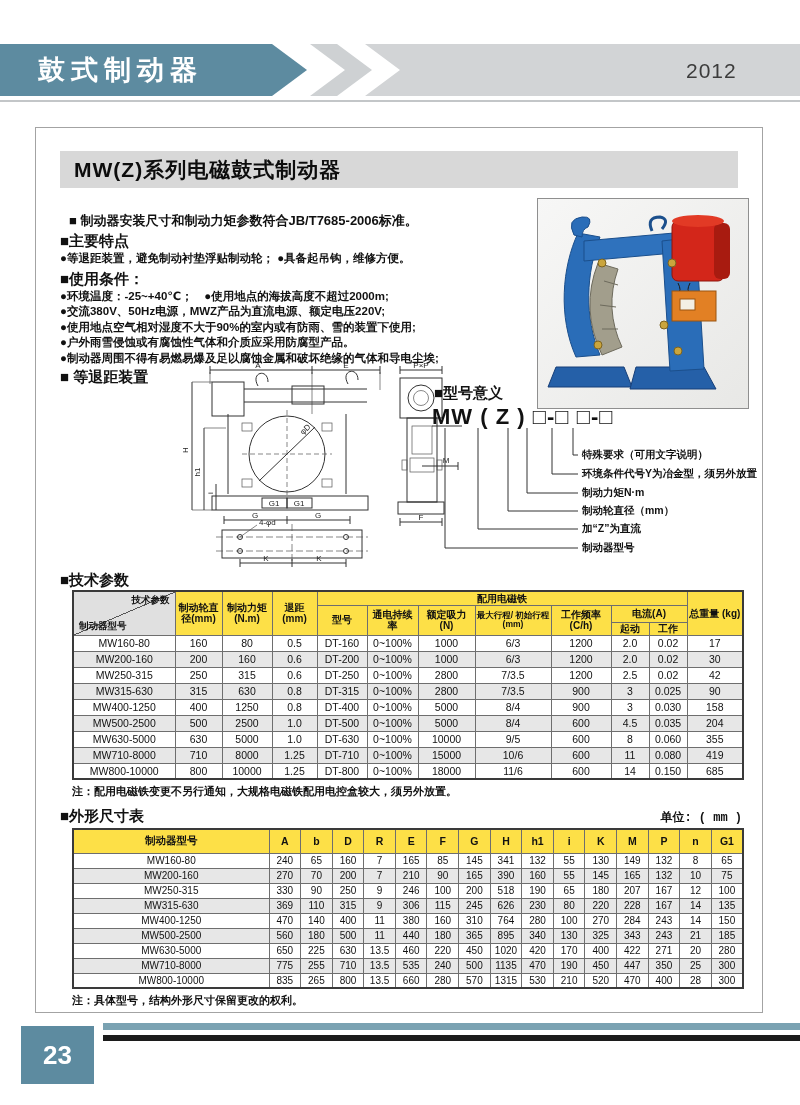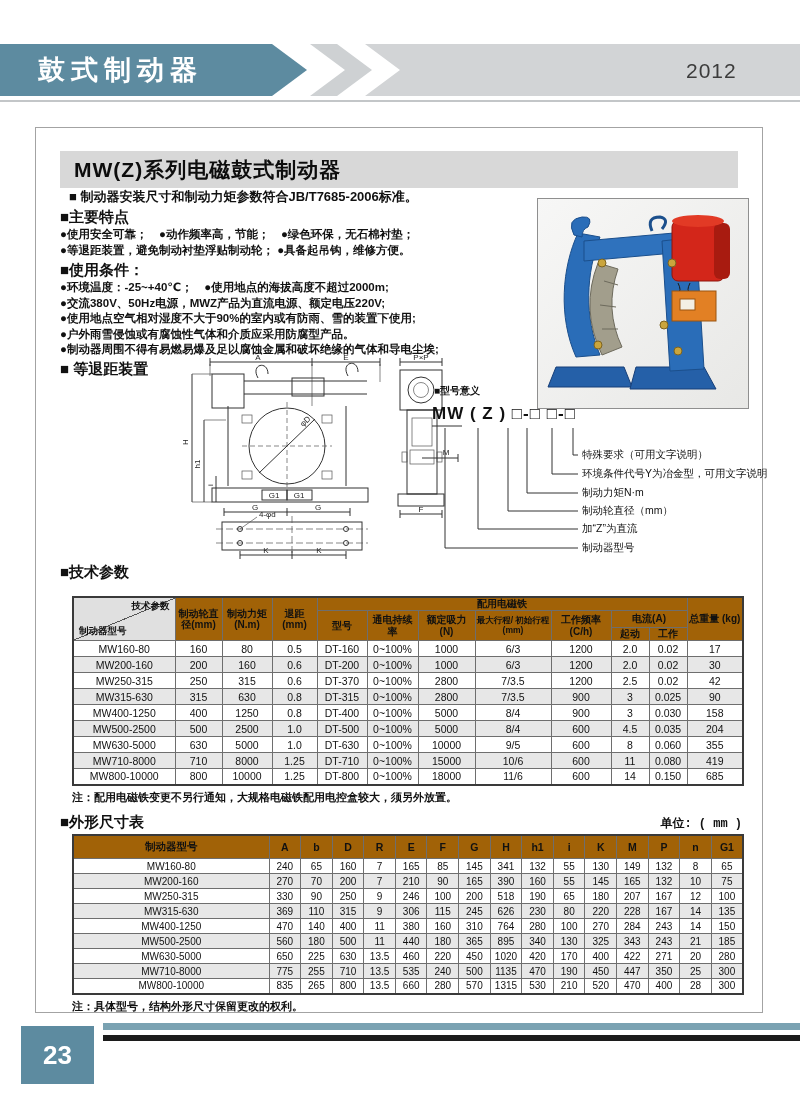--- a/index.html
+++ b/index.html
@@ -25,53 +25,53 @@
   
   .content-box {
     position:absolute; top:127px; left:35px; width:728px; height:886px;
     border:1px solid #a3a3a3; background:#fff;
   }
   .title-band {
     margin:23px 24px 0 24px; height:37px; background:var(--band-gray);
     font-size:21px; font-weight:700; line-height:37px; padding-left:14px; color:#0d0d0d;
     letter-spacing:1px;
   }
-  .standard-line { margin:0 0 0 33px; font-size:13px; font-weight:700; line-height:17px; }
+  .standard-line { margin:24px 0 0 33px; font-size:13px; font-weight:700; line-height:17px; }
   .sec-heading   { margin:2px 0 0 24px; font-size:15px; font-weight:700; line-height:20px; }
   .bullet-line   { margin:0 0 0 24px; font-size:11.5px; font-weight:700; line-height:15.5px; white-space:nowrap; }
 
   
   .product-photo {
     position:absolute; left:501px; top:70px; width:212px; height:211px;
     border:1px solid #8f8f8f; background:linear-gradient(135deg,#f7f7f6,#e8e8e6);
     padding:6px;
   }
 
   
   .drawing-section { position:relative; height:200px; margin-top:2px; }
   .drawing-heading { position:absolute; left:24px; top:0; font-size:15px; font-weight:700; }
   .outline-svg { position:absolute; left:126px; top:-6px; }
   .outline-svg text { font-size:8px; fill:#222; font-family:"Liberation Sans",sans-serif; }
   .outline-svg .ln { stroke:#333; stroke-width:1; fill:none; }
   .outline-svg .thin { stroke:#555; stroke-width:0.7; fill:none; }
 
   
   .model-block { position:absolute; left:394px; top:256px; width:334px; height:186px; }
-  .model-heading { position:absolute; left:4px; top:0; font-size:10px; font-weight:700; }
-  .model-code { position:absolute; left:2px; top:20px; font-size:17px; font-weight:700; letter-spacing:1px; }
-  .model-label { position:absolute; left:152px; font-size:10.5px; font-weight:400; white-space:nowrap; }
+  .model-heading { position:absolute; left:4px; top:0; font-size:15px; font-weight:700; }
+  .model-code { position:absolute; left:2px; top:20px; font-size:22px; font-weight:700; letter-spacing:1px; }
+  .model-label { position:absolute; left:152px; font-size:10.5px; font-weight:700; white-space:nowrap; }
   .model-connectors { position:absolute; left:0; top:0; }
   .model-connectors polyline, .model-connectors line { stroke:#333; stroke-width:1; fill:none; }
 
   
   table { border-collapse:collapse; table-layout:fixed; margin-left:36px; background:#fff; }
   th,td { border:1px solid #6e6e6e; text-align:center; padding:0 1px; overflow:hidden; }
-  thead th { background:#a16207; font-weight:700; }
+  thead th { background:#fde047; font-weight:700; }
   tr.alt td { background:#e7e7e7; }
-  .tech { width:672px; border:2px solid #3a3a3a;margin-top:14px; }
+  .tech { width:672px; border:2px solid #3a3a3a; }
   .tech thead th { font-size:10px; line-height:1.12; }
   .tech thead .r1 th { height:14px; }
   .tech thead .r2 th { height:17px; }
   .tech thead .r3 th { height:13px;text-align:center; }
   .tech thead th.small { font-size:8.5px; line-height:1.1; }
   .tech tbody td { height:16px; font-size:10.5px; }
   th.diag {
     position:relative;
     background:#e0e0e0 linear-gradient(to bottom right,transparent 49.4%,#555 49.4%,#555 50.6%,transparent 50.6%);
   }
@@ -106,21 +106,20 @@
   <div class="year-label">2012</div>
   <div class="header-underline"></div>
 </div>
 
 <div class="content-box">
 
   <div class="title-band">MW(Z)系列电磁鼓式制动器</div>
   <div class="standard-line">■ 制动器安装尺寸和制动力矩参数符合JB/T7685-2006标准。</div>
 
   <div class="sec-heading">■主要特点</div>
-  <div class="bullet-line">●使用安全可靠；　●动作频率高，节能；　●绿色环保，无石棉衬垫；</div>
   <div class="bullet-line">●等退距装置，避免制动衬垫浮贴制动轮； ●具备起吊钩，维修方便。</div>
 
   <div class="sec-heading">■使用条件：</div>
   <div class="bullet-line">●环境温度：-25~+40℃；　●使用地点的海拔高度不超过2000m;</div>
   <div class="bullet-line">●交流380V、50Hz电源，MWZ产品为直流电源、额定电压220V;</div>
   <div class="bullet-line">●使用地点空气相对湿度不大于90%的室内或有防雨、雪的装置下使用;</div>
   <div class="bullet-line">●户外雨雪侵蚀或有腐蚀性气体和介质应采用防腐型产品。</div>
   <div class="bullet-line">●制动器周围不得有易燃易爆及足以腐蚀金属和破坏绝缘的气体和导电尘埃;</div>
 
   <div class="product-photo">
@@ -251,21 +250,21 @@
     <svg class="model-connectors" width="334" height="186">
       <line x1="2" y1="42" x2="32" y2="42"></line>
       <polyline points="143,44 143,71 148,71"></polyline>
       <polyline points="122,44 122,90 148,90"></polyline>
       <polyline points="97,44 97,109 148,109"></polyline>
       <polyline points="78,44 78,127 148,127"></polyline>
       <polyline points="48,44 48,145 148,145"></polyline>
       <polyline points="15,44 15,164 148,164"></polyline>
     </svg>
     <div class="model-label" style="top:64px">特殊要求（可用文字说明）</div>
-    <div class="model-label" style="top:83px">环境条件代号Y为冶金型，可用文字说明</div>
+    <div class="model-label" style="top:83px">环境条件代号Y为冶金型，须另外放置</div>
     <div class="model-label" style="top:102px">制动力矩N·m</div>
     <div class="model-label" style="top:120px">制动轮直径（mm）</div>
     <div class="model-label" style="top:138px">加“Z”为直流</div>
     <div class="model-label" style="top:157px">制动器型号</div>
   </div>
 
   <div class="sec-heading">■技术参数</div>
   <table class="tech">
     <colgroup>
       <col style="width:102px">
@@ -333,21 +332,21 @@
           <td>1200</td>
           <td>2.0</td>
           <td>0.02</td>
           <td>30</td>
         </tr>
         <tr>
           <td>MW250-315</td>
           <td>250</td>
           <td>315</td>
           <td>0.6</td>
-          <td>DT-370</td>
+          <td>DT-250</td>
           <td>0~100%</td>
           <td>2800</td>
           <td>7/3.5</td>
           <td>1200</td>
           <td>2.5</td>
           <td>0.02</td>
           <td>42</td>
         </tr>
         <tr class="alt">
           <td>MW315-630</td>

